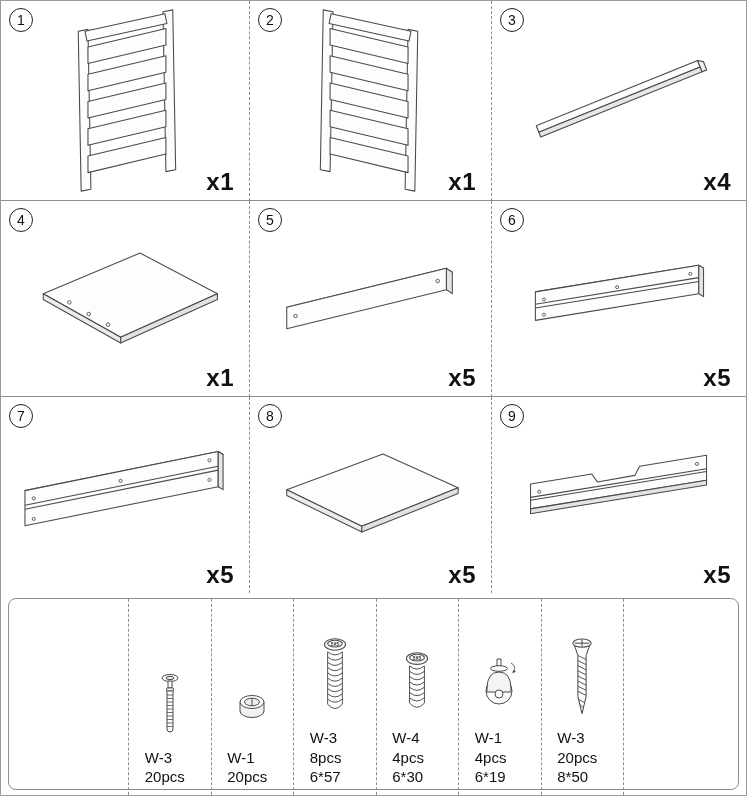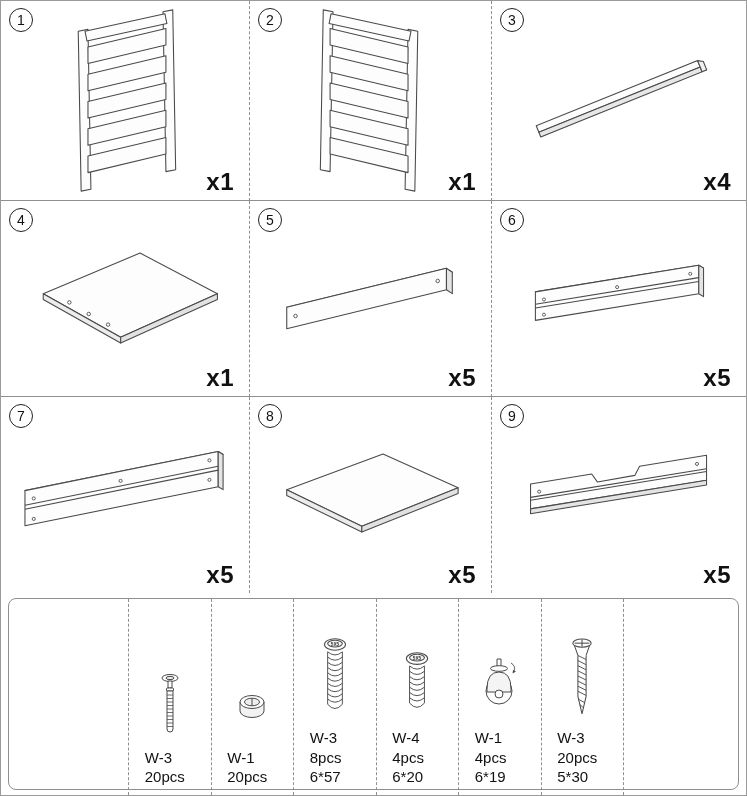--- a/index.html
+++ b/index.html
@@ -299,21 +299,21 @@
             <path d="M6,16 V51 M20,16 V51
                      M6,16 Q13,22 20,16 M6,21 Q13,27 20,21 M6,26 Q13,32 20,26
                      M6,31 Q13,37 20,31 M6,36 Q13,42 20,36 M6,41 Q13,47 20,41
                      M6,46 Q13,52 20,46 M6,51 Q13,59 20,51" fill="none" stroke-width="0.9"></path>
           </g>
         </svg>
       </div>
       <div class="hw-labels">
         <div class="hw-line">W-4</div>
         <div class="hw-line">4pcs</div>
-        <div class="hw-line">6*20</div>
+        <div class="hw-line">6*30</div>
       </div>
     </div>
 
     <div class="hw-cell">
       <div class="hw-art">
         <svg width="44" height="54" viewBox="0 0 44 52" style="margin-bottom:8px;">
           <g stroke="#4a4a4a" stroke-width="1" fill="#fdfdfd" stroke-linejoin="round">
             <rect x="19" y="1" width="4" height="8"></rect>
             <ellipse cx="21" cy="10.5" rx="8.5" ry="2.8"></ellipse>
             <circle cx="21" cy="33" r="13"></circle>
@@ -341,20 +341,20 @@
             <path d="M4.5,8 L8,18 M19.5,8 L16,18" fill="none"></path>
             <path d="M8,18 V58 M16,18 V58 M8,58 L12,75 M16,58 L12,75" fill="none"></path>
             <path d="M8,18 L16,22 M8,23 L16,27 M8,28 L16,32 M8,33 L16,37 M8,38 L16,42
                      M8,43 L16,47 M8,48 L16,52 M8,53 L16,57 M9,61 L14.5,64 M10,66 L13.5,69" fill="none" stroke-width="0.9"></path>
           </g>
         </svg>
       </div>
       <div class="hw-labels">
         <div class="hw-line">W-3</div>
         <div class="hw-line">20pcs</div>
-        <div class="hw-line">5*30</div>
+        <div class="hw-line">8*50</div>
       </div>
     </div>
 
     <div class="hw-spacer-end"></div>
   </div>
 
 </div>
 
 </body></html>

